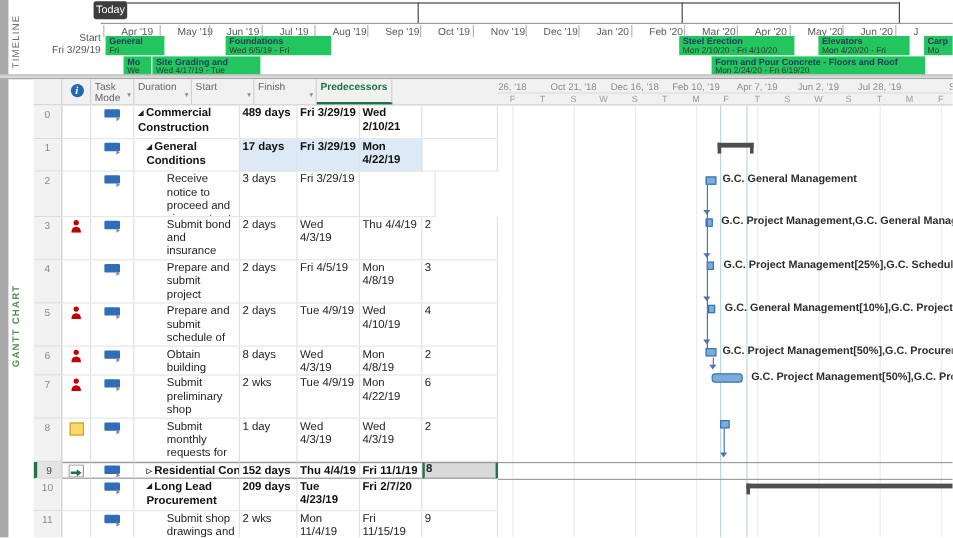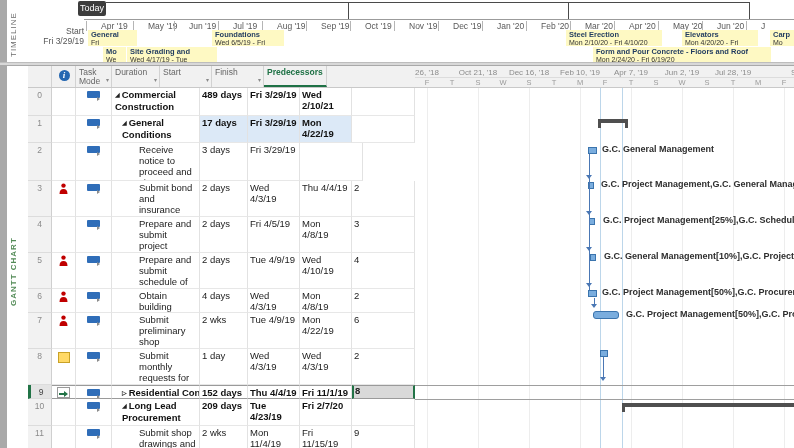--- a/index.html
+++ b/index.html
@@ -13,21 +13,21 @@
   .gc-label{left:9px;top:222px;width:14px;height:100px;font-size:8px;letter-spacing:1px;color:#538b57;font-weight:bold}
   
   .today{left:78px;top:1px;width:28px;height:15px;background:#3d3d3d;color:#fff;font-size:9px;
     line-height:15px;text-align:center;border-radius:2px;z-index:5}
   .topline{left:106px;top:2px;width:644px;height:1px;background:#4a4a4a}
   .tkv{width:1px;height:18px;top:2px;background:#4a4a4a}
   .mline{left:84px;top:19px;width:710px;height:1px;background:#9b9b9b}
   .tlstart{left:34px;top:26px;width:50px;text-align:right;font-size:8.5px;color:#555;line-height:10px}
   .tm{top:21px;width:43px;height:10px;line-height:10px;font-size:8.5px;color:#595959;
     border-left:1px solid #b5b5b5;padding-left:14px;white-space:nowrap;overflow:hidden}
-  .tlbar{background:#fef9c3;height:16px;padding:1px 3px 0 3px;overflow:hidden;white-space:nowrap;box-sizing:border-box}
+  .tlbar{background:#22c55e;height:16px;padding:1px 3px 0 3px;overflow:hidden;white-space:nowrap;box-sizing:border-box}
   .tlbar .t{display:block;font-size:7.5px;line-height:8px;font-weight:bold;color:#1f3a5f}
   .tlbar .d{display:block;font-size:7px;line-height:7px;color:#333}
   .rowA{top:30px}.rowB{top:47px}
   
   .split{left:0;top:62px;width:794px;height:4px;background:#d8d8d8;border-top:1px solid #bdbdbd;
     border-bottom:1px solid #a9a9a9;box-sizing:border-box}
   
   .ghead{left:28px;top:66px;width:387px;height:22px;display:flex;background:#f1f1f1;
     border-bottom:1px solid #c9c9c9;box-sizing:border-box}
   .h{position:relative;border-right:1px solid #d2d2d2;box-sizing:border-box;font-size:8.5px;
@@ -124,21 +124,21 @@
     <span class="d">Fri</span>
     </div>
   <div class="abs tlbar rowB" style="left:103px;width:23px">
     <span class="t">Mo</span>
     <span class="d">We</span>
     </div>
   <div class="abs tlbar rowB" style="left:127px;width:90px">
     <span class="t">Site Grading and</span>
     <span class="d">Wed 4/17/19 - Tue</span>
     </div>
-  <div class="abs tlbar rowA" style="left:212px;width:72px">
+  <div class="abs tlbar rowA" style="left:188px;width:88px">
     <span class="t">Foundations</span>
     <span class="d">Wed 6/5/19 - Fri</span>
     </div>
   <div class="abs tlbar rowA" style="left:566px;width:96px">
     <span class="t">Steel Erection</span>
     <span class="d">Mon 2/10/20 - Fri 4/10/20</span>
     </div>
   <div class="abs tlbar rowB" style="left:593px;width:178px">
     <span class="t">Form and Pour Concrete - Floors and Roof</span>
     <span class="d">Mon 2/24/20 - Fri 6/19/20</span>
@@ -238,21 +238,21 @@
     </div>
 
     <div class="row" style="height:24px">
       <div class="num">6</div>
       <div class="c w-info icell"><svg width="9" height="11" viewBox="0 0 9 11">
             <circle cx="4.5" cy="2.6" r="2.2" fill="#c00000"></circle>
             <path d="M0.5 11 Q0.5 6 4.5 6 Q8.5 6 8.5 11 Z" fill="#c00000"></path>
           </svg></div>
       <div class="c w-mode mcell"><span class="modei"></span></div>
       <div class="c w-name lvl2"><span>Obtain building permits</span></div>
-      <div class="c w-dur">4 days</div>
+      <div class="c w-dur">8 days</div>
       <div class="c w-start">Wed 4/3/19</div>
       <div class="c w-fin">Mon 4/8/19</div>
       <div class="c w-pred">2</div>
     </div>
 
     <div class="row" style="height:36px">
       <div class="num">7</div>
       <div class="c w-info icell"><svg width="9" height="11" viewBox="0 0 9 11">
             <circle cx="4.5" cy="2.6" r="2.2" fill="#c00000"></circle>
             <path d="M0.5 11 Q0.5 6 4.5 6 Q8.5 6 8.5 11 Z" fill="#c00000"></path>

